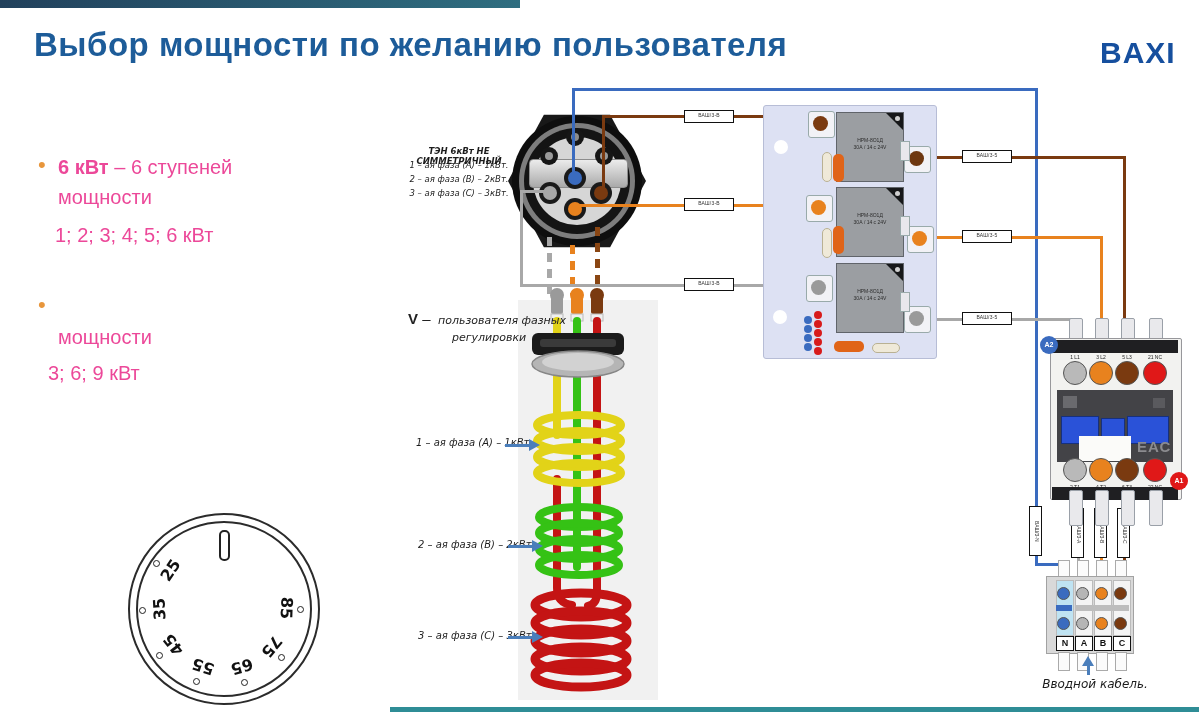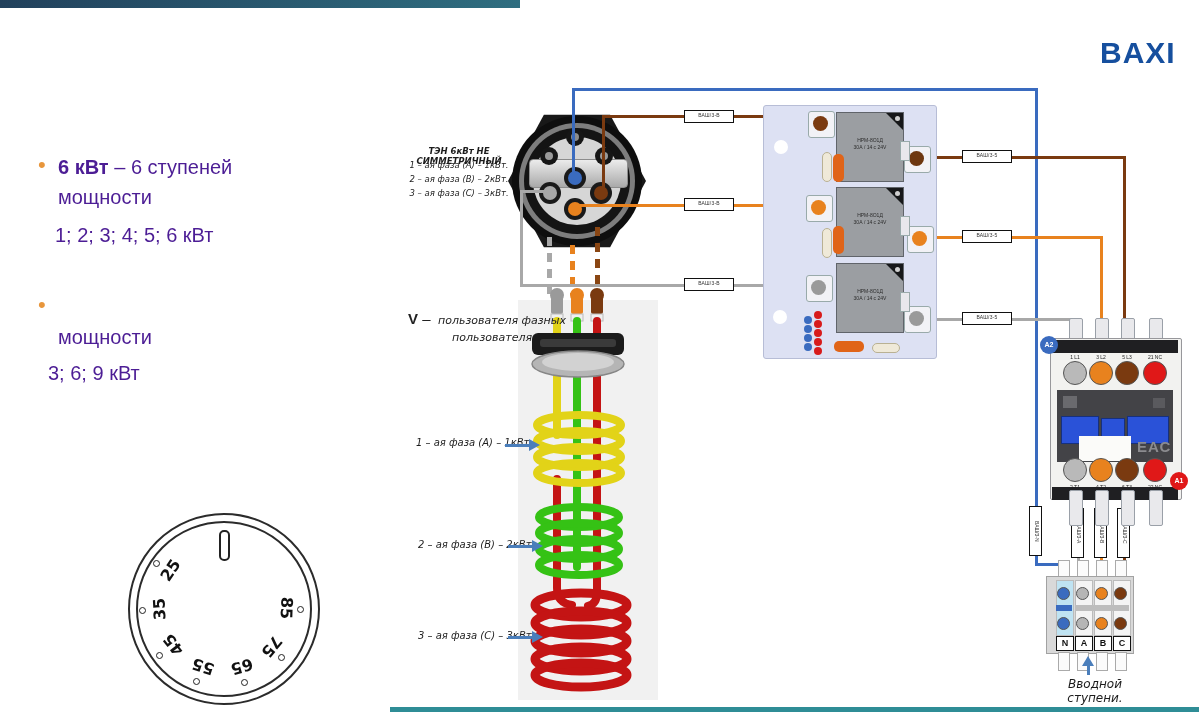--- a/index.html
+++ b/index.html
@@ -7,21 +7,21 @@
          font-family:"Liberation Sans",sans-serif;}
   .abs{position:absolute;}
   
   .topbar{position:absolute;left:0;top:0;width:520px;height:8px;
           background:linear-gradient(90deg,#22415c,#2f6e80);}
   .bottombar{position:absolute;left:390px;top:707px;width:809px;height:5px;background:#2f8d96;}
   .title{position:absolute;left:34px;top:26px;font-size:33px;font-weight:bold;color:#1d5c99;letter-spacing:.5px;}
   .brand{position:absolute;left:1100px;top:36px;font-size:30px;font-weight:800;color:#164f9e;letter-spacing:1px;}
   
   .bullet-dot{color:#e8963c;font-size:22px;position:absolute;}
-  .btxt{position:absolute;font-size:20px;color:#4c1d95;}
+  .btxt{position:absolute;font-size:20px;color:#ec4899;}
   .btxt b{font-weight:bold;}
   
   .range-box{position:absolute;left:30px;top:437px;width:375px;height:64px;border:2px solid #8aa0b8;
              text-align:center;font-size:20px;color:#111;padding-top:6px;box-sizing:border-box;line-height:26px;}
   sup{font-size:12px;}
   
   .dial-outer{position:absolute;left:128px;top:513px;width:188px;height:188px;border:2px solid #2b2b2b;border-radius:50%;}
   .dial-inner{position:absolute;left:6px;top:6px;width:172px;height:172px;border:2px solid #2b2b2b;border-radius:50%;}
   .dial-slot{position:absolute;left:89px;top:15px;width:7px;height:27px;border:2.5px solid #222;border-radius:5px;background:#fff;}
   .dial-num{position:absolute;width:26px;height:18px;font-size:16px;font-weight:bold;color:#111;
@@ -87,20 +87,21 @@
   .ahead-up{position:absolute;width:0;height:0;border-left:6px solid transparent;border-right:6px solid transparent;
          border-bottom:10px solid #4a7ebb;}
 </style>
 </head>
 <body>
 
 <div class="slide">
 
   <div class="topbar"></div>
   <div class="bottombar"></div>
+  <div class="title">Выбор мощности по желанию пользователя</div>
   <div class="brand">BAXI</div>
 
   <span class="bullet-dot" style="left:38px;top:152px;">•</span>
   <div class="btxt" style="left:58px;top:156px;">
     <b>6 кВт</b>
     <span>–</span>
     <span>6 ступеней</span>
   </div>
   <div class="btxt" style="left:58px;top:186px;">мощности</div>
   <div class="btxt" style="left:55px;top:224px;">1; 2; 3; 4; 5; 6 кВт</div>
@@ -195,21 +196,21 @@
     <rect x="140" y="54" width="76" height="8" rx="3" fill="#3a3a3a"></rect>
     <ellipse cx="178" cy="79" rx="46" ry="13" fill="#b5b5b5" stroke="#868686" stroke-width="1.5"></ellipse>
     <ellipse cx="178" cy="77" rx="36" ry="9" fill="#d2d2d2"></ellipse>
   </svg>
 
   <div class="abs" style="left:408px;top:310px;font-size:15px;font-weight:bold;color:#222;">
     <span>V</span>
     <span style="font-weight:normal;">–</span>
   </div>
   <div class="script" style="left:438px;top:314px;font-size:11px;">пользователя фазных</div>
-  <div class="script" style="left:452px;top:331px;font-size:11px;">пользователя</div>
+  <div class="script" style="left:452px;top:331px;font-size:11px;">регулировки</div>
 
   <div class="script" style="left:416px;top:437px;font-size:10px;">1 – ая фаза (А) –  1кВт.</div>
   <div class="aline" style="left:505px;top:444px;width:26px;"></div>
   <div class="ahead" style="left:529px;top:439px;"></div>
   <div class="script" style="left:418px;top:539px;font-size:10px;">2 – ая фаза (В) –  2кВт.</div>
   <div class="aline" style="left:508px;top:545px;width:26px;"></div>
   <div class="ahead" style="left:532px;top:540px;"></div>
   <div class="script" style="left:418px;top:630px;font-size:10px;">3 – ая фаза (С) –  3кВт.</div>
   <div class="aline" style="left:508px;top:636px;width:26px;"></div>
   <div class="ahead" style="left:532px;top:631px;"></div>
@@ -381,15 +382,15 @@
     <div class="tlab" style="left:47px;">B</div>
     <div class="tlab" style="left:66px;">C</div>
   </div>
   <div class="stub" style="left:1058px;top:652px;"></div>
   <div class="stub" style="left:1077px;top:652px;"></div>
   <div class="stub" style="left:1096px;top:652px;"></div>
   <div class="stub" style="left:1115px;top:652px;"></div>
 
   <div class="ahead-up" style="left:1082px;top:656px;"></div>
   <div class="abs" style="left:1086.5px;top:665px;width:3px;height:10px;background:#4a7ebb;"></div>
-  <div class="script" style="left:1040px;top:677px;width:110px;text-align:center;font-size:12px;">Вводной ступени.</div>
+  <div class="script" style="left:1040px;top:677px;width:110px;text-align:center;font-size:12px;">Вводной кабель.</div>
 
 </div>
 
 </body></html>

